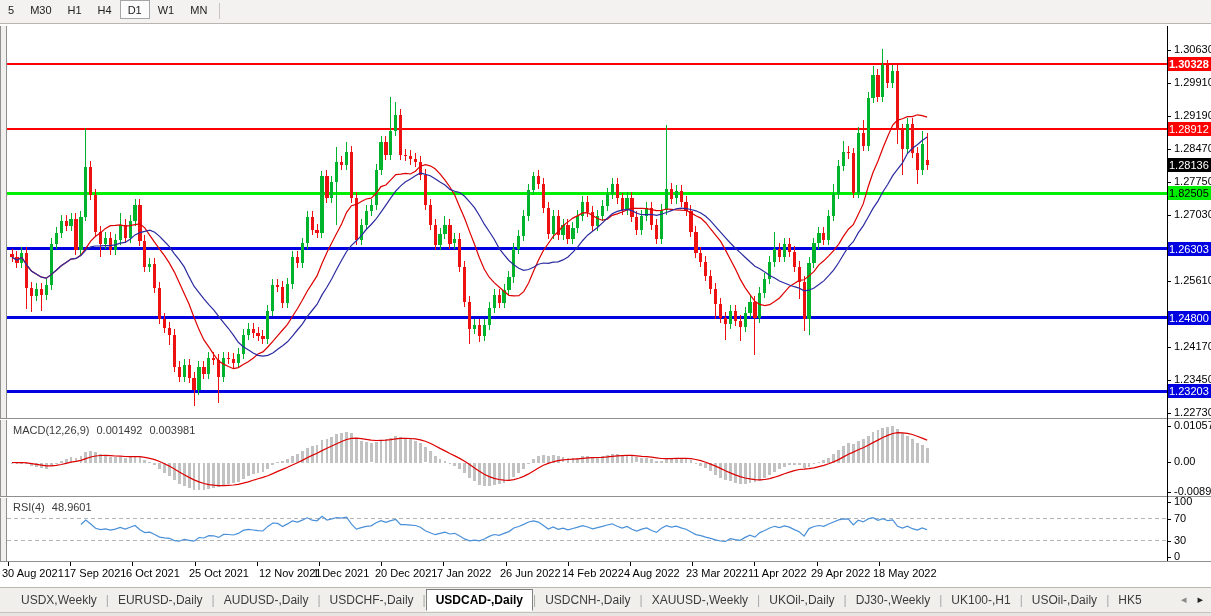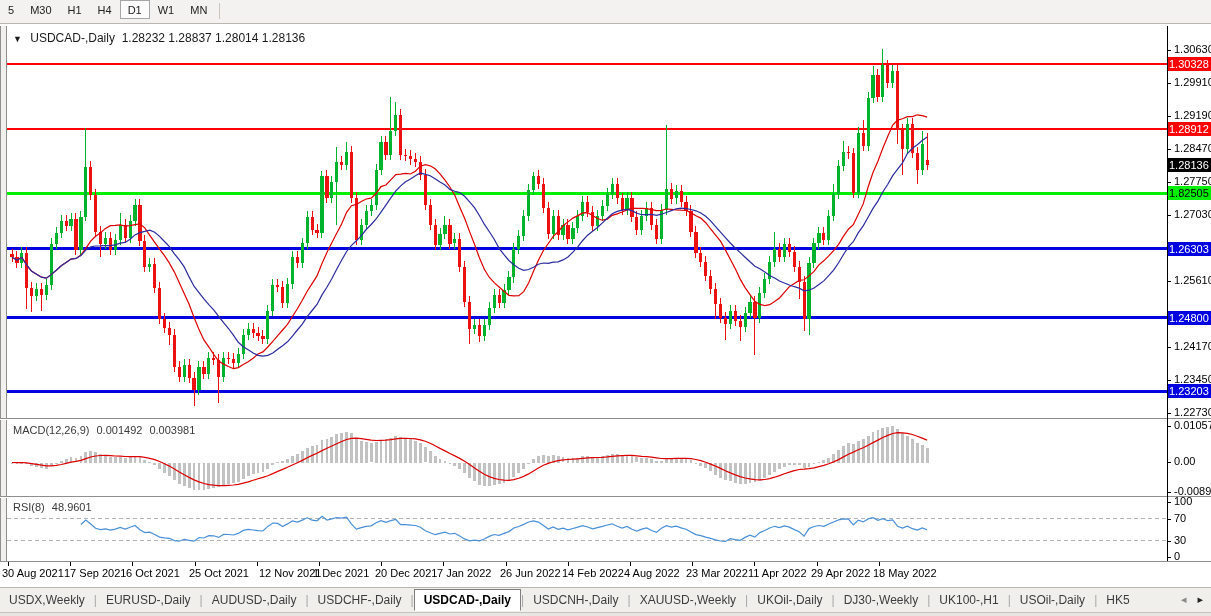--- a/index.html
+++ b/index.html
@@ -23,21 +23,21 @@
   
   .axtick{width:4px;height:1px;background:#000;left:1167px;}
   .axlabel{left:1174px;width:36px;text-align:left;font-size:11px;color:#000;white-space:nowrap;}
   .badge{left:1168px;width:41px;padding:1px 1px;font-size:11px;text-align:left;white-space:nowrap;}
   
   #dates{left:0;top:562px;width:1211px;height:25px;background:#fff;}
   .dtick{top:0;width:1px;height:4px;background:#000;}
   .dlabel{top:5px;white-space:nowrap;color:#000;}
   
   #tabbar{left:0;top:587px;width:1211px;height:25px;background:#f0efec;border-top:1px solid #b9b6b0;
-          display:flex;align-items:center;box-sizing:border-box;}
+          display:flex;align-items:center;padding-left:12px;box-sizing:border-box;}
   .tab{padding:3px 9px;color:#3c3c3c;font-size:12px;white-space:nowrap;cursor:default;}
   .tab.active{background:#ffffff;border:1px solid #7f7f7f;border-bottom:1px solid #ffffff;font-weight:bold;color:#000;}
   .tsep{color:#a8a8a8;font-size:12px;}
   #tabarrows{position:absolute;right:4px;top:591px;font-size:11px;}
   #tabarrows .arr{display:inline-block;padding:2px 4px;cursor:default;}
   #bottomstrip{left:0;top:612px;width:1211px;height:4px;background:#e8e6e2;border-top:1px solid #c6c3bd;}
   svg{position:absolute;left:0;}
 </style>
 </head>
 <body>
@@ -625,36 +625,28 @@
         <rect x="925.7" y="28.2" width="2.8" height="14.3" fill="#c2c2c2"></rect>
       </g>
       <path d="M12.0 42.5 L16.9 42.6 L21.8 42.5 L26.8 42.9 L31.7 43.6 L36.6 44.3 L41.5 45.1 L46.4 45.8 L51.4 45.9 L56.3 45.4 L61.2 44.5 L66.1 43.4 L71.0 42.2 L76.0 41.3 L80.9 40.3 L85.8 38.6 L90.7 37.0 L95.6 36.0 L100.6 35.5 L105.5 35.4 L110.4 35.6 L115.3 36.0 L120.2 36.2 L125.2 36.5 L130.1 36.7 L135.0 36.6 L139.9 36.7 L144.8 37.4 L149.8 38.3 L154.7 39.6 L159.6 41.5 L164.5 43.7 L169.4 46.1 L174.4 49.0 L179.3 52.0 L184.2 54.7 L189.1 57.4 L194.0 59.9 L199.0 61.9 L203.9 63.5 L208.8 64.6 L213.7 65.2 L218.6 65.6 L223.6 65.7 L228.5 65.4 L233.4 65.0 L238.3 64.3 L243.2 63.2 L248.2 61.8 L253.1 60.3 L258.0 58.8 L262.9 57.4 L267.8 55.7 L272.8 53.6 L277.7 51.4 L282.6 49.4 L287.5 47.3 L292.4 45.0 L297.4 42.8 L302.3 40.4 L307.2 37.8 L312.1 35.4 L317.0 33.2 L322.0 30.6 L326.9 28.3 L331.8 26.0 L336.7 23.7 L341.6 21.5 L346.6 19.5 L351.5 18.3 L356.4 18.2 L361.3 18.6 L366.2 19.3 L371.2 20.1 L376.1 20.5 L381.0 20.4 L385.9 20.2 L390.8 19.7 L395.8 18.8 L400.7 18.4 L405.6 18.3 L410.5 18.5 L415.4 18.9 L420.4 19.8 L425.3 21.2 L430.2 23.2 L435.1 25.7 L440.0 28.4 L445.0 30.9 L449.9 33.5 L454.8 35.9 L459.7 38.4 L464.6 41.3 L469.6 44.6 L474.5 48.0 L479.4 51.3 L484.3 54.3 L489.2 56.6 L494.2 58.3 L499.1 59.5 L504.0 60.2 L508.9 60.3 L513.8 59.6 L518.8 58.3 L523.7 56.4 L528.6 53.9 L533.5 51.0 L538.4 48.0 L543.4 45.3 L548.3 43.4 L553.2 41.8 L558.1 40.7 L563.0 39.9 L568.0 39.5 L572.9 39.2 L577.8 38.8 L582.7 38.3 L587.6 37.9 L592.6 37.7 L597.5 37.5 L602.4 37.3 L607.3 36.9 L612.2 36.3 L617.2 35.8 L622.1 35.6 L627.0 35.3 L631.9 35.4 L636.8 35.8 L641.8 36.3 L646.7 36.6 L651.6 37.2 L656.5 37.9 L661.4 38.5 L666.4 38.6 L671.3 38.6 L676.2 38.4 L681.1 38.3 L686.0 38.3 L691.0 38.7 L695.9 39.5 L700.8 40.7 L705.7 42.2 L710.6 44.1 L715.6 46.1 L720.5 48.4 L725.4 50.8 L730.3 52.9 L735.2 54.9 L740.2 56.6 L745.1 58.0 L750.0 58.9 L754.9 59.6 L759.8 59.8 L764.8 59.5 L769.7 58.6 L774.6 57.2 L779.5 55.6 L784.4 53.8 L789.4 52.1 L794.3 50.6 L799.2 49.5 L804.1 49.2 L809.0 48.6 L814.0 47.8 L818.9 46.6 L823.8 45.3 L828.7 43.8 L833.6 41.9 L838.6 39.6 L843.5 36.9 L848.4 34.2 L853.3 32.1 L858.2 29.8 L863.2 27.7 L868.1 25.3 L873.0 22.6 L877.9 20.1 L882.8 17.5 L887.8 15.4 L892.7 13.5 L897.6 12.7 L902.5 12.8 L907.4 13.4 L912.4 14.5 L917.3 16.3 L922.2 18.1 L927.1 20.1 " fill="none" stroke="#dd0000" stroke-width="1.2"></path>
     </svg>
   <svg id="rsi-svg" style="top:498px" width="1167" height="63">
       <line x1="0" x2="1167" y1="20.5" y2="20.5" stroke="#b4b4b4" stroke-dasharray="4 3" stroke-width="1"></line>
       <line x1="0" x2="1167" y1="42.5" y2="42.5" stroke="#b4b4b4" stroke-dasharray="4 3" stroke-width="1"></line>
       <path d="M80.9 26.5 L85.8 22.1 L90.7 26.0 L95.6 30.3 L100.6 31.6 L105.5 30.9 L110.4 32.2 L115.3 31.1 L120.2 29.5 L125.2 31.0 L130.1 29.2 L135.0 27.5 L139.9 31.8 L144.8 34.6 L149.8 34.1 L154.7 36.5 L159.6 39.1 L164.5 39.8 L169.4 40.3 L174.4 42.6 L179.3 43.2 L184.2 41.3 L189.1 42.3 L194.0 43.2 L199.0 39.5 L203.9 40.0 L208.8 37.6 L213.7 37.8 L218.6 39.4 L223.6 36.4 L228.5 36.5 L233.4 37.0 L238.3 35.4 L243.2 32.4 L248.2 31.4 L253.1 32.0 L258.0 32.6 L262.9 33.0 L267.8 28.4 L272.8 25.0 L277.7 25.4 L282.6 28.5 L287.5 25.9 L292.4 23.0 L297.4 24.1 L302.3 22.1 L307.2 19.8 L312.1 22.2 L317.0 22.8 L322.0 18.3 L326.9 22.0 L331.8 20.9 L336.7 19.5 L341.6 20.1 L346.6 19.1 L351.5 26.2 L356.4 31.1 L361.3 29.7 L366.2 28.4 L371.2 27.8 L376.1 24.7 L381.0 22.7 L385.9 24.3 L390.8 22.6 L395.8 21.5 L400.7 26.6 L405.6 26.7 L410.5 27.1 L415.4 27.5 L420.4 29.2 L425.3 32.8 L430.2 34.8 L435.1 36.7 L440.0 35.3 L445.0 34.1 L449.9 36.0 L454.8 35.3 L459.7 38.1 L464.6 40.9 L469.6 42.8 L474.5 42.1 L479.4 42.9 L484.3 41.0 L489.2 38.4 L494.2 36.5 L499.1 37.3 L504.0 35.4 L508.9 33.6 L513.8 30.0 L518.8 28.5 L523.7 26.4 L528.6 24.0 L533.5 22.8 L538.4 24.1 L543.4 27.6 L548.3 31.0 L553.2 29.0 L558.1 31.3 L563.0 30.1 L568.0 31.8 L572.9 30.5 L577.8 29.1 L582.7 27.6 L587.6 29.0 L592.6 30.9 L597.5 29.6 L602.4 28.4 L607.3 27.0 L612.2 25.8 L617.2 28.2 L622.1 30.1 L627.0 28.4 L631.9 31.3 L636.8 33.1 L641.8 31.1 L646.7 29.9 L651.6 32.5 L656.5 34.4 L661.4 30.3 L666.4 27.7 L671.3 29.1 L676.2 28.2 L681.1 29.9 L686.0 31.2 L691.0 34.0 L695.9 36.6 L700.8 37.6 L705.7 39.1 L710.6 40.4 L715.6 41.8 L720.5 43.0 L725.4 43.5 L730.3 40.7 L735.2 41.7 L740.2 42.3 L745.1 39.4 L750.0 37.2 L754.9 39.1 L759.8 34.6 L764.8 32.5 L769.7 30.0 L774.6 28.3 L779.5 29.6 L784.4 27.9 L789.4 29.1 L794.3 31.6 L799.2 33.7 L804.1 38.1 L809.0 30.6 L814.0 28.5 L818.9 27.5 L823.8 28.4 L828.7 26.0 L833.6 24.0 L838.6 21.9 L843.5 20.8 L848.4 21.1 L853.3 26.9 L858.2 22.3 L863.2 23.9 L868.1 20.9 L873.0 19.7 L877.9 22.3 L882.8 20.6 L887.8 22.7 L892.7 22.0 L897.6 28.3 L902.5 30.0 L907.4 28.1 L912.4 30.7 L917.3 32.1 L922.2 30.0 L927.1 31.8 " fill="none" stroke="#4a90d8" stroke-width="1.2"></path>
     </svg>
 
-  <div id="hdr" class="abs">
-    <span class="caret">▼</span>
-    <span>USDCAD-,Daily</span>&nbsp;
-    <span>1.28232</span>
-    <span>1.28837</span>
-    <span>1.28014</span>
-    <span>1.28136</span>
-  </div>
 
   <div class="abs indlbl" style="left:13px;top:424px">
     <span>MACD(12,26,9)</span>
     <span>0.001492</span>
     <span>0.003981</span>
   </div>
   <div class="abs indlbl" style="left:13px;top:501px">
-    <span>RSI(8)</span>
+    <span>RSI(4)</span>
     <span>48.9601</span>
   </div>
 
   <div class="abs vframe" style="left:0;top:26px;height:535px"></div>
   <div class="abs" style="left:1px;top:26px;width:5px;height:535px;background:#f1f0ee"></div>
   <div class="abs vframe" style="left:6px;top:26px;height:535px"></div>
   <div class="abs hdiv" style="top:418px"></div>
   <div class="abs hdiv2" style="top:419px"></div>
   <div class="abs hdiv" style="top:496px"></div>
   <div class="abs hdiv2" style="top:497px"></div>
@@ -675,21 +667,21 @@
       <div class="abs axtick" style="top: 215px;"></div>
       <div class="abs axlabel" style="top: 208px;">1.27030</div>
       <div class="abs axtick" style="top: 281px;"></div>
       <div class="abs axlabel" style="top: 274px;">1.25610</div>
       <div class="abs axtick" style="top: 347px;"></div>
       <div class="abs axlabel" style="top: 340px;">1.24170</div>
       <div class="abs axtick" style="top: 380px;"></div>
       <div class="abs axlabel" style="top: 373px;">1.23450</div>
       <div class="abs axtick" style="top: 413px;"></div>
       <div class="abs axlabel" style="top: 406px;">1.22730</div>
-      <div class="abs badge" style="top: 57px; background: rgb(255, 0, 0); color: rgb(255, 255, 255);">1.30328</div>
+      <div class="abs badge" style="top: 57px; background: rgb(255, 0, 0); color: rgb(255, 255, 255); font-weight: bold;">1.30328</div>
       <div class="abs badge" style="top: 122px; background: rgb(255, 0, 0); color: rgb(255, 255, 255);">1.28912</div>
       <div class="abs badge" style="top: 158px; background: rgb(0, 0, 0); color: rgb(255, 255, 255);">1.28136</div>
       <div class="abs badge" style="top: 186px; background: rgb(0, 238, 0); color: rgb(0, 0, 0);">1.82505</div>
       <div class="abs badge" style="top: 242px; background: rgb(0, 0, 224); color: rgb(255, 255, 255);">1.26303</div>
       <div class="abs badge" style="top: 311px; background: rgb(0, 0, 224); color: rgb(255, 255, 255);">1.24800</div>
       <div class="abs badge" style="top: 384px; background: rgb(0, 0, 224); color: rgb(255, 255, 255);">1.23203</div>
       <div class="abs axtick" style="top: 426px;"></div>
       <div class="abs axlabel" style="top: 419px;">0.010578</div>
       <div class="abs axtick" style="top: 462px;"></div>
       <div class="abs axlabel" style="top: 455px;">0.00</div>

